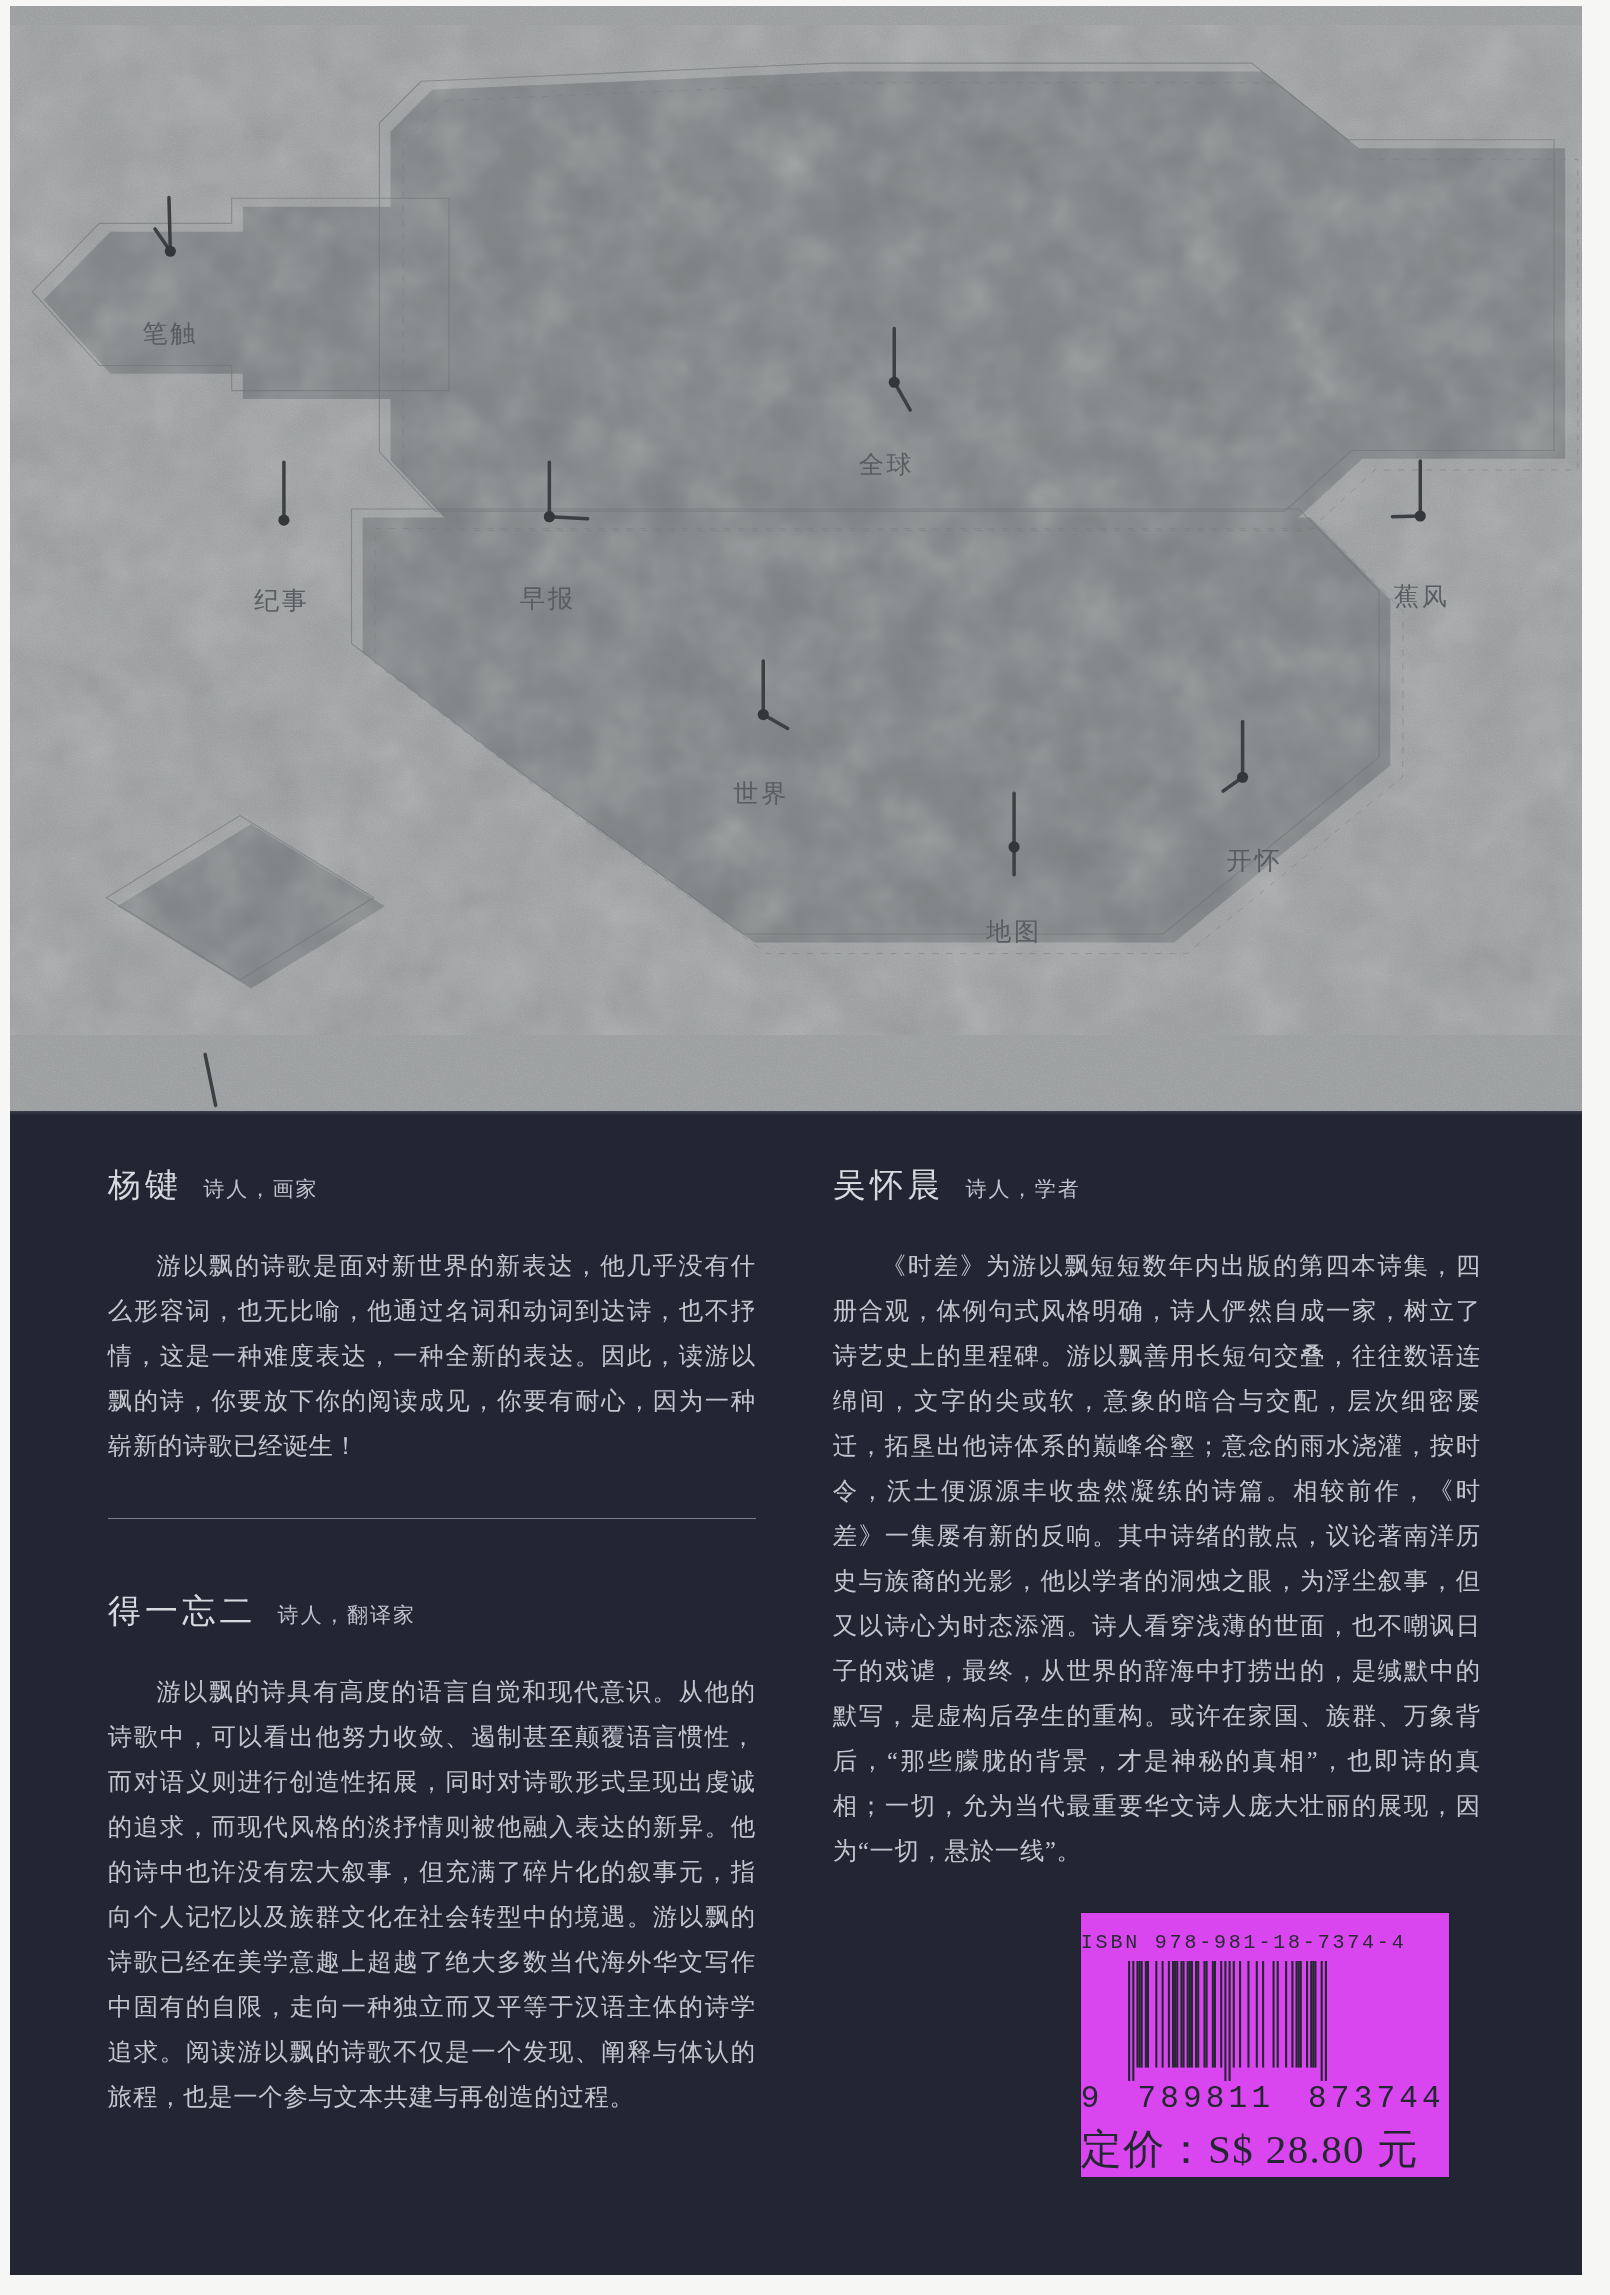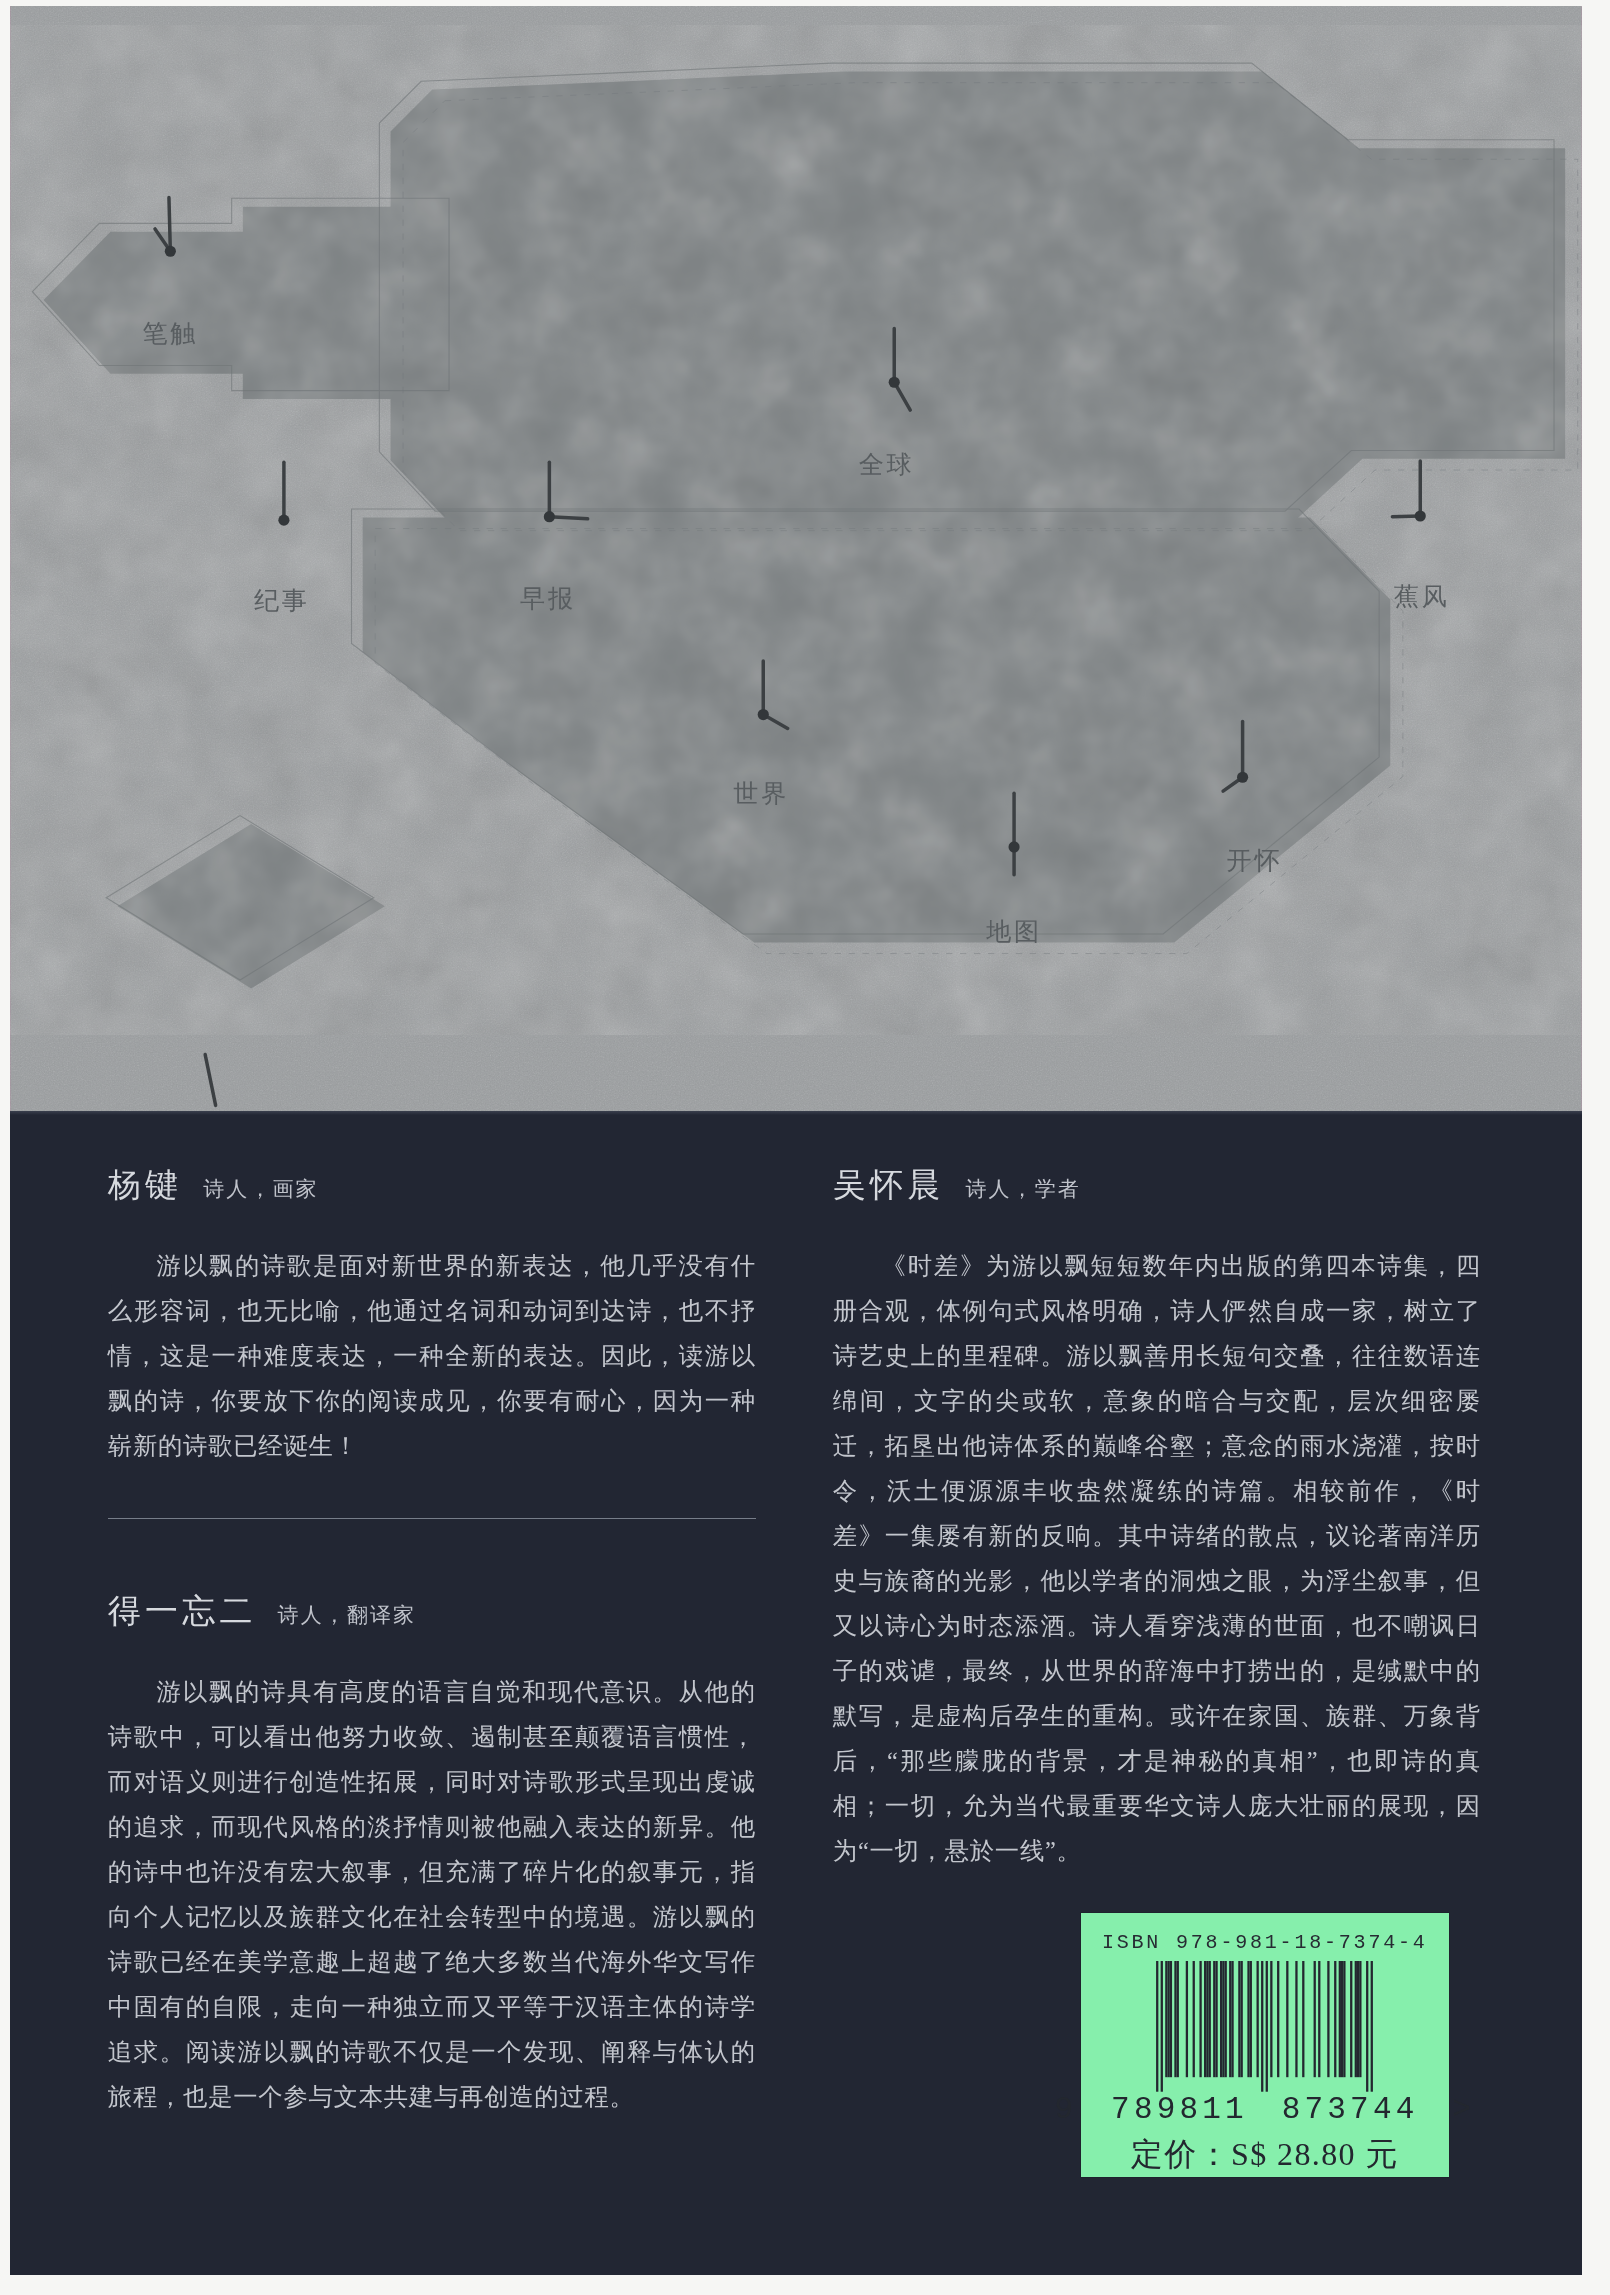--- a/index.html
+++ b/index.html
@@ -25,28 +25,28 @@
   .endorse-head{margin:52px 0 0 0;display:flex;align-items:baseline;}
   .endorse-head.second{margin-top:70px;}
   .endorser-name{font-size:33px;color:#d6d9de;letter-spacing:4.2px;}
   .endorser-title{font-size:21px;color:#bfc2ca;margin-left:21px;letter-spacing:2.1px;}
   .endorse-text{margin:35px 0 0 0;font-size:24.4px;line-height:45px;text-align:justify;
                 text-indent:2em;letter-spacing:0.7px;}
   .divider{margin:50px 0 0 0;border:none;border-top:0.7px solid rgba(190,196,208,.55);width:100%;}
 
   
   #barcode-panel{position:absolute;left:1071px;top:802px;width:368px;height:264px;
-                 background:#86efac;box-shadow:0 0 0 0.7px rgba(0,0,0,.15);
-                 display:flex;flex-direction:column;align-items:center;}
+                 background:#d946ef;box-shadow:0 0 0 0.7px rgba(0,0,0,.15);
+                 display:flex;flex-direction:column;align-items:flex-start;}
   #isbn-text{margin-top:18px;font-family:"Liberation Mono","DejaVu Sans Mono",monospace;
              font-size:20px;color:#272b33;letter-spacing:2.8px;white-space:nowrap;}
   #bars-svg{margin-top:7px;display:block;}
   #barcode-digits{margin-top:-1.4px;font-family:"Liberation Mono","DejaVu Sans Mono",monospace;
                   font-size:31px;color:#23272f;letter-spacing:4.2px;word-spacing:11px;white-space:nowrap;}
-  #price-text{margin-top:5.6px;font-size:32px;color:#23272f;letter-spacing:1.4px;}
+  #price-text{margin-top:5.6px;font-size:41px;color:#23272f;letter-spacing:1.4px;}
 </style>
 </head>
 <body>
 
 <div id="page">
   <div id="cover">
 
     <div id="map-section">
       <svg id="map-svg" viewBox="0 0 2256 1586" xmlns="http://www.w3.org/2000/svg">
         <defs>

